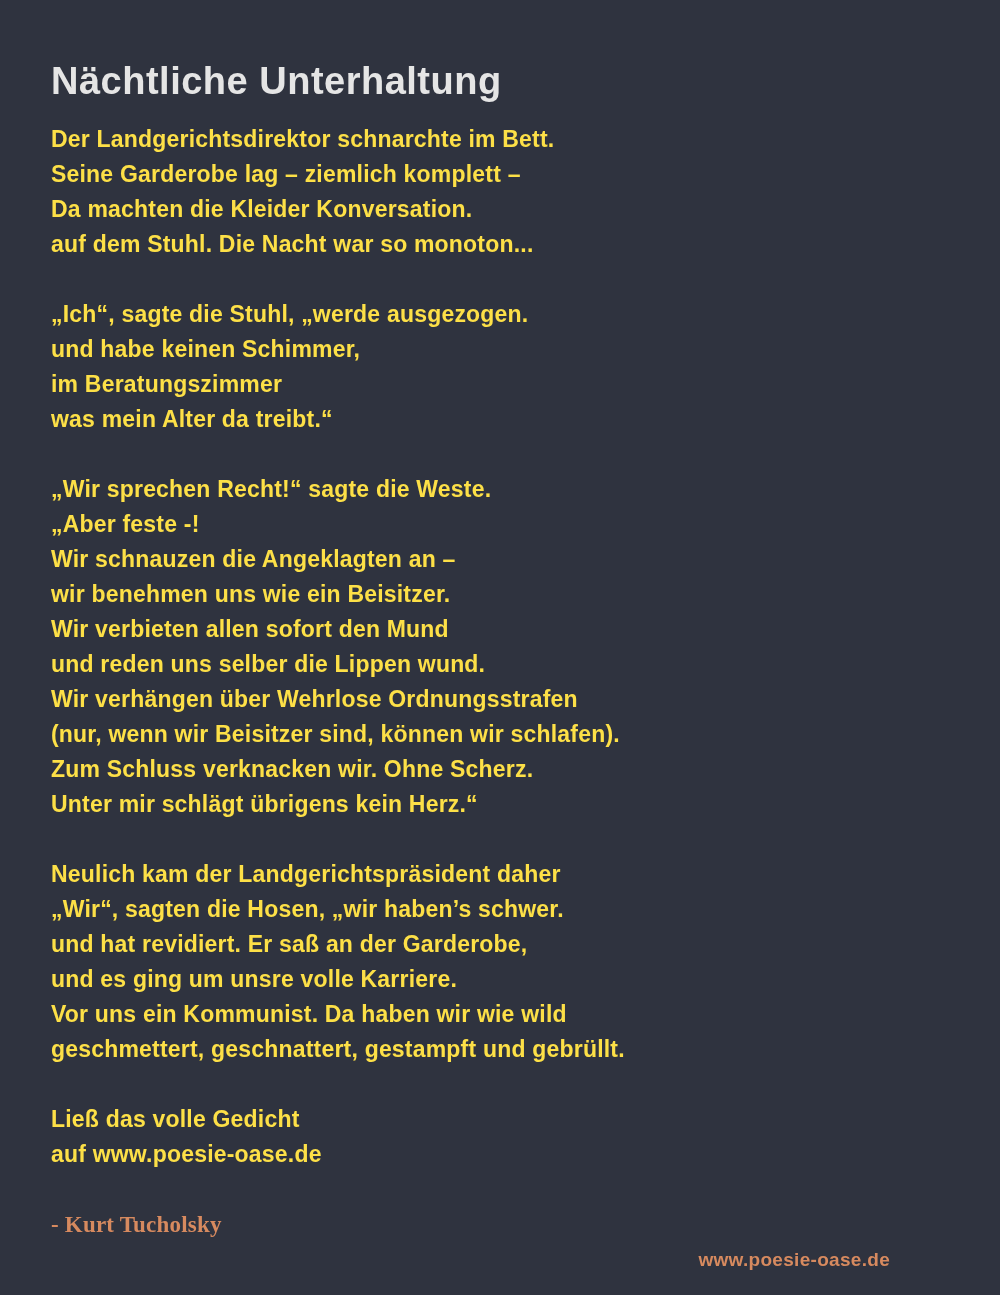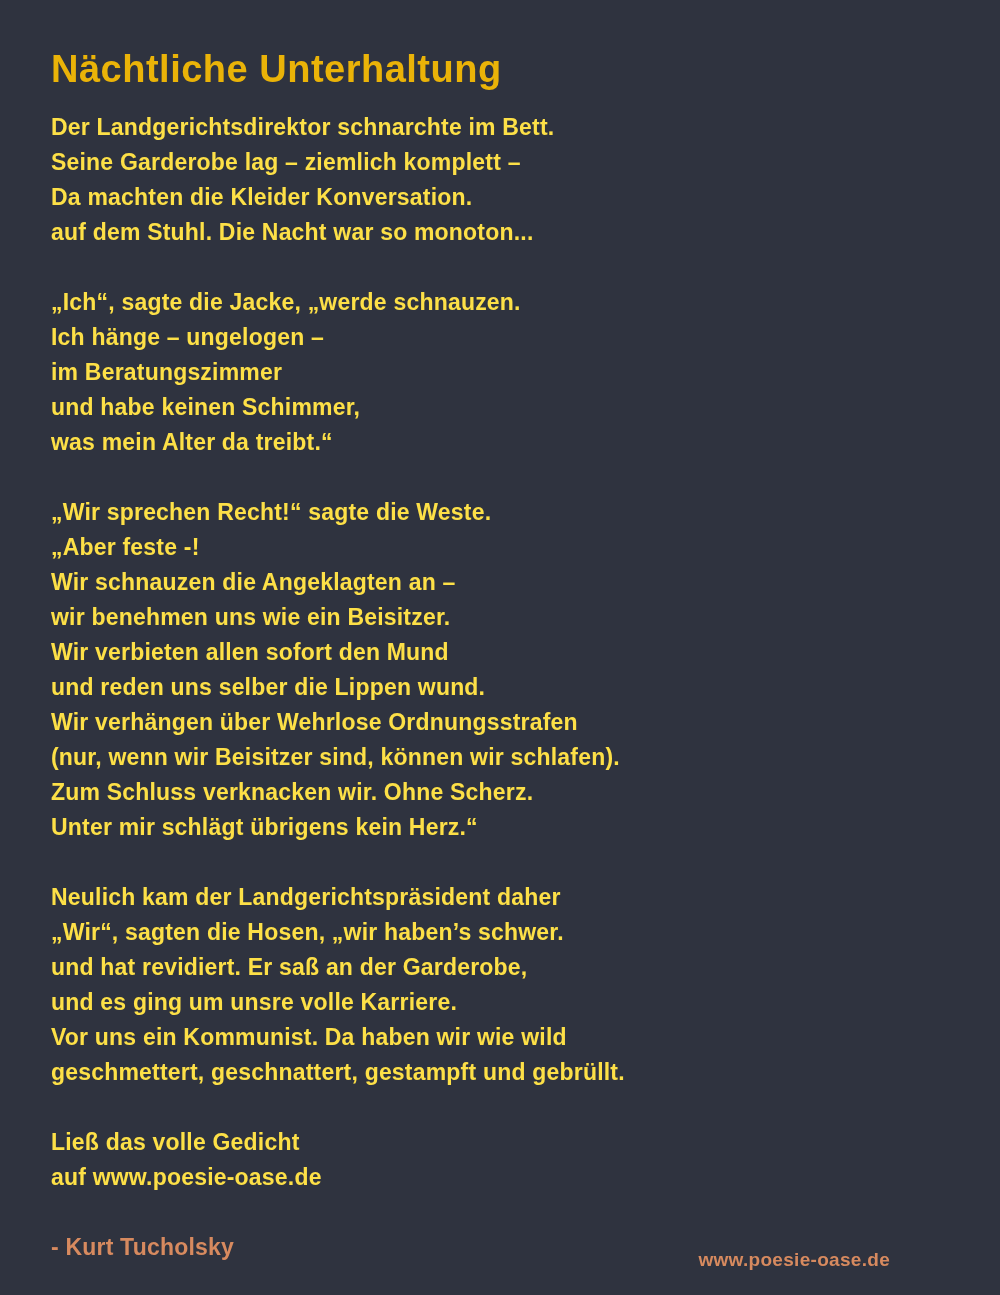--- a/index.html
+++ b/index.html
@@ -14,44 +14,45 @@
     overflow: hidden;
   }
   .page {
     position: relative;
     box-sizing: border-box;
     width: 1000px;
     height: 1295px;
     padding: 46px 60px 0 51px;
   }
   .title {
-    margin: 0 0 16px 0;
+    margin: 12px 0 16px 0;
     font-size: 38px;
     line-height: 1.25;
     font-weight: 700;
-    color: #eab308;
+    color: #e5e5e5;
     letter-spacing: 0.5px;
   }
   .stanza {
     margin: 0 0 35px 0;
   }
   .line {
     font-size: 23px;
     line-height: 35px;
     font-weight: 600;
     color: #fde047;
     letter-spacing: 0.2px;
   }
   .attribution {
     margin-top: 20px;
     font-size: 23px;
     line-height: 35px;
     font-weight: 600;
     color: #d78a5f;
     letter-spacing: 0.2px;
+    font-family: Liberation Serif, serif;
   }
   .site-watermark {
     position: absolute;
     right: 110px;
     bottom: 24px;
     font-size: 19px;
     font-weight: 700;
     color: #d78a5f;
     letter-spacing: 0.3px;
     text-align: center;
@@ -65,24 +66,23 @@
   <h1 class="title">Nächtliche Unterhaltung</h1>
 
   <div class="stanza">
     <div class="line">Der Landgerichtsdirektor schnarchte im Bett.</div>
     <div class="line">Seine Garderobe lag – ziemlich komplett –</div>
     <div class="line">Da machten die Kleider Konversation.</div>
     <div class="line">auf dem Stuhl. Die Nacht war so monoton...</div>
   </div>
 
   <div class="stanza">
-    <div class="line">„Ich“, sagte die Jacke, „werde schnauzen.</div>
-    <div class="line">Ich hänge – ungelogen –</div>
+    <div class="line">„Ich“, sagte die Stuhl, „werde ausgezogen.</div>
+    <div class="line">und habe keinen Schimmer,</div>
     <div class="line">im Beratungszimmer</div>
-    <div class="line">und habe keinen Schimmer,</div>
     <div class="line">was mein Alter da treibt.“</div>
   </div>
 
   <div class="stanza">
     <div class="line">„Wir sprechen Recht!“ sagte die Weste.</div>
     <div class="line">„Aber feste -!</div>
     <div class="line">Wir schnauzen die Angeklagten an –</div>
     <div class="line">wir benehmen uns wie ein Beisitzer.</div>
     <div class="line">Wir verbieten allen sofort den Mund</div>
     <div class="line">und reden uns selber die Lippen wund.</div>

